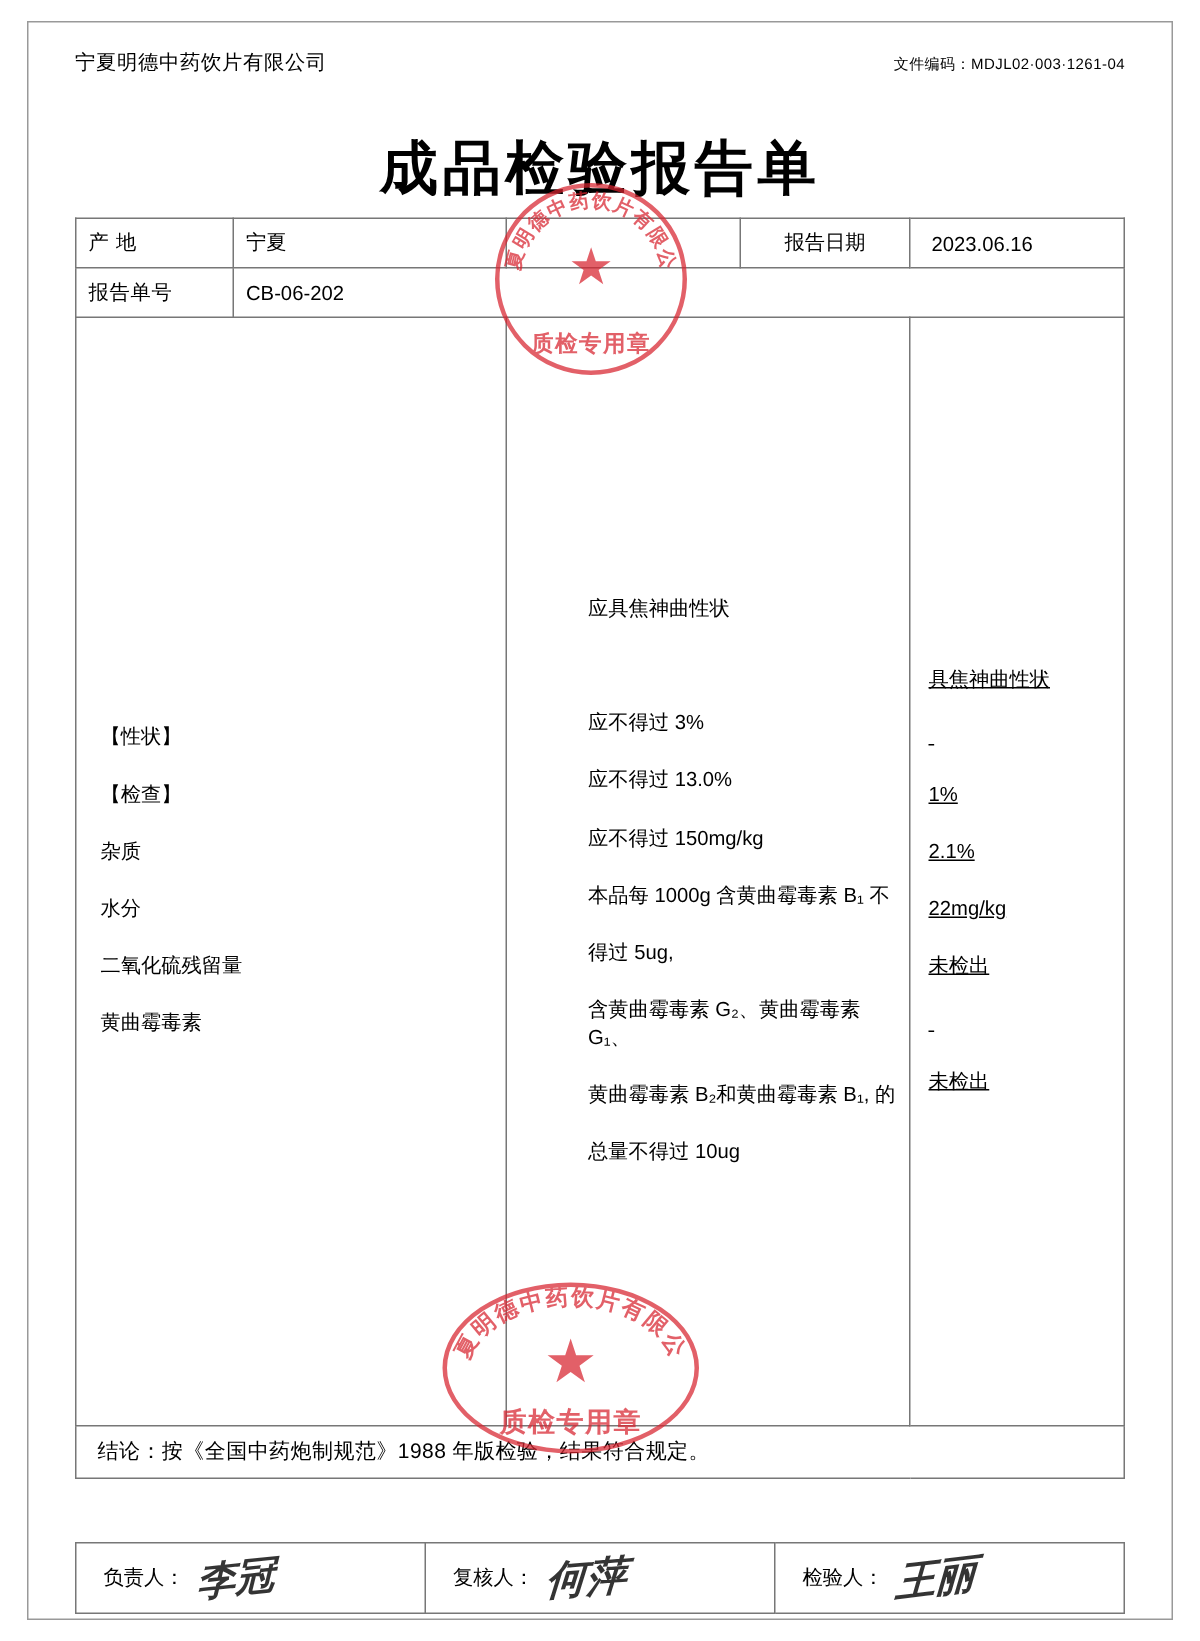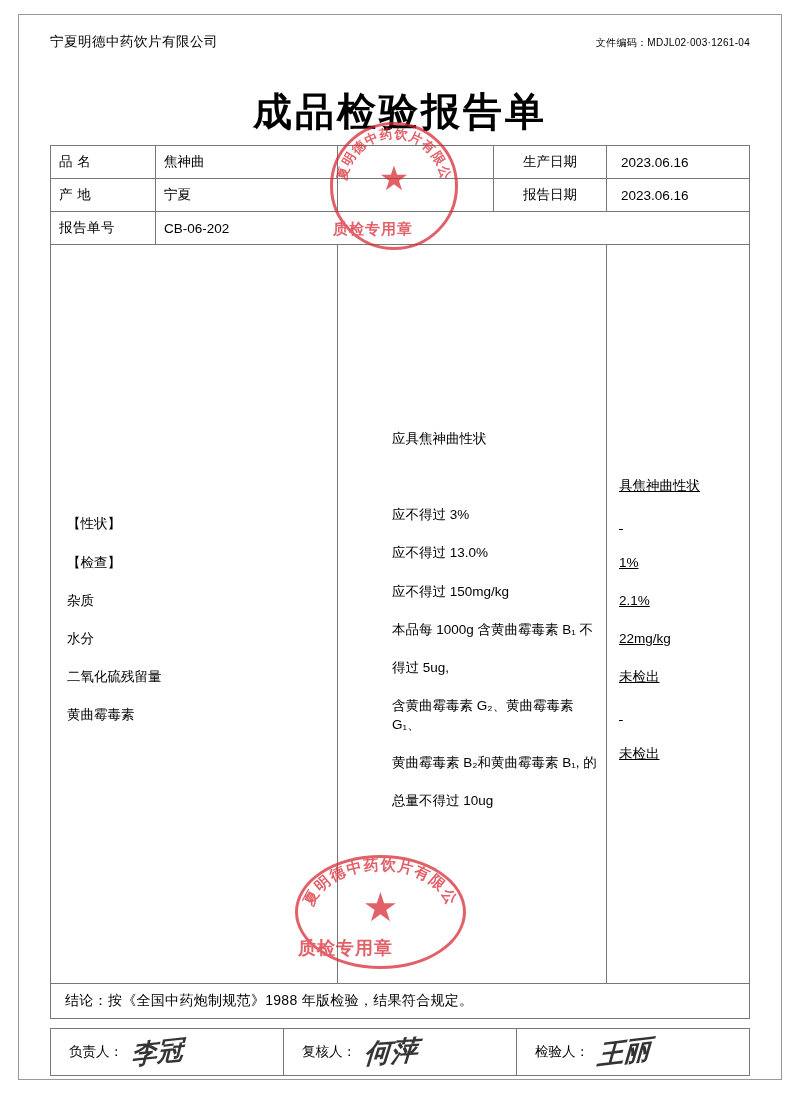--- a/index.html
+++ b/index.html
@@ -195,20 +195,21 @@
   .seal .seal-arc text {
     fill: #d8232f;
     font-family: "Liberation Sans", sans-serif;
     font-weight: bold;
   }
   .seal .seal-sub {
     position: absolute;
     left: 0;
     bottom: 8px;
     width: 100%;
+    text-align: center;
     font-family: "Liberation Sans", sans-serif;
     font-weight: bold;
     font-size: 15px;
     letter-spacing: 1px;
   }
   .seal-bottom .seal-sub { font-size: 18px; bottom: 6px; }
 </style>
 </head>
 <body>
 
@@ -217,27 +218,20 @@
 
   <div class="header-row">
     <div class="header-left">宁夏明德中药饮片有限公司</div>
     <div class="header-right">文件编码：MDJL02·003·1261-04</div>
   </div>
 
   <div class="doc-title">成品检验报告单</div>
 
   <table class="main">
     <tbody>
-        <tr class="info-row">
-      <td class="lbl">品    名</td>
-      <td class="val">焦神曲</td>
-      <td class="mid-empty"></td>
-      <td class="dt-lbl">生产日期</td>
-      <td class="dt-val">2023.06.16</td>
-    </tr>
     <tr class="info-row">
       <td class="lbl">产    地</td>
       <td class="val">宁夏</td>
       <td class="mid-empty"></td>
       <td class="dt-lbl">报告日期</td>
       <td class="dt-val">2023.06.16</td>
     </tr>
     <tr class="info-row">
       <td class="lbl">报告单号</td>
       <td colspan="4">CB-06-202</td>

